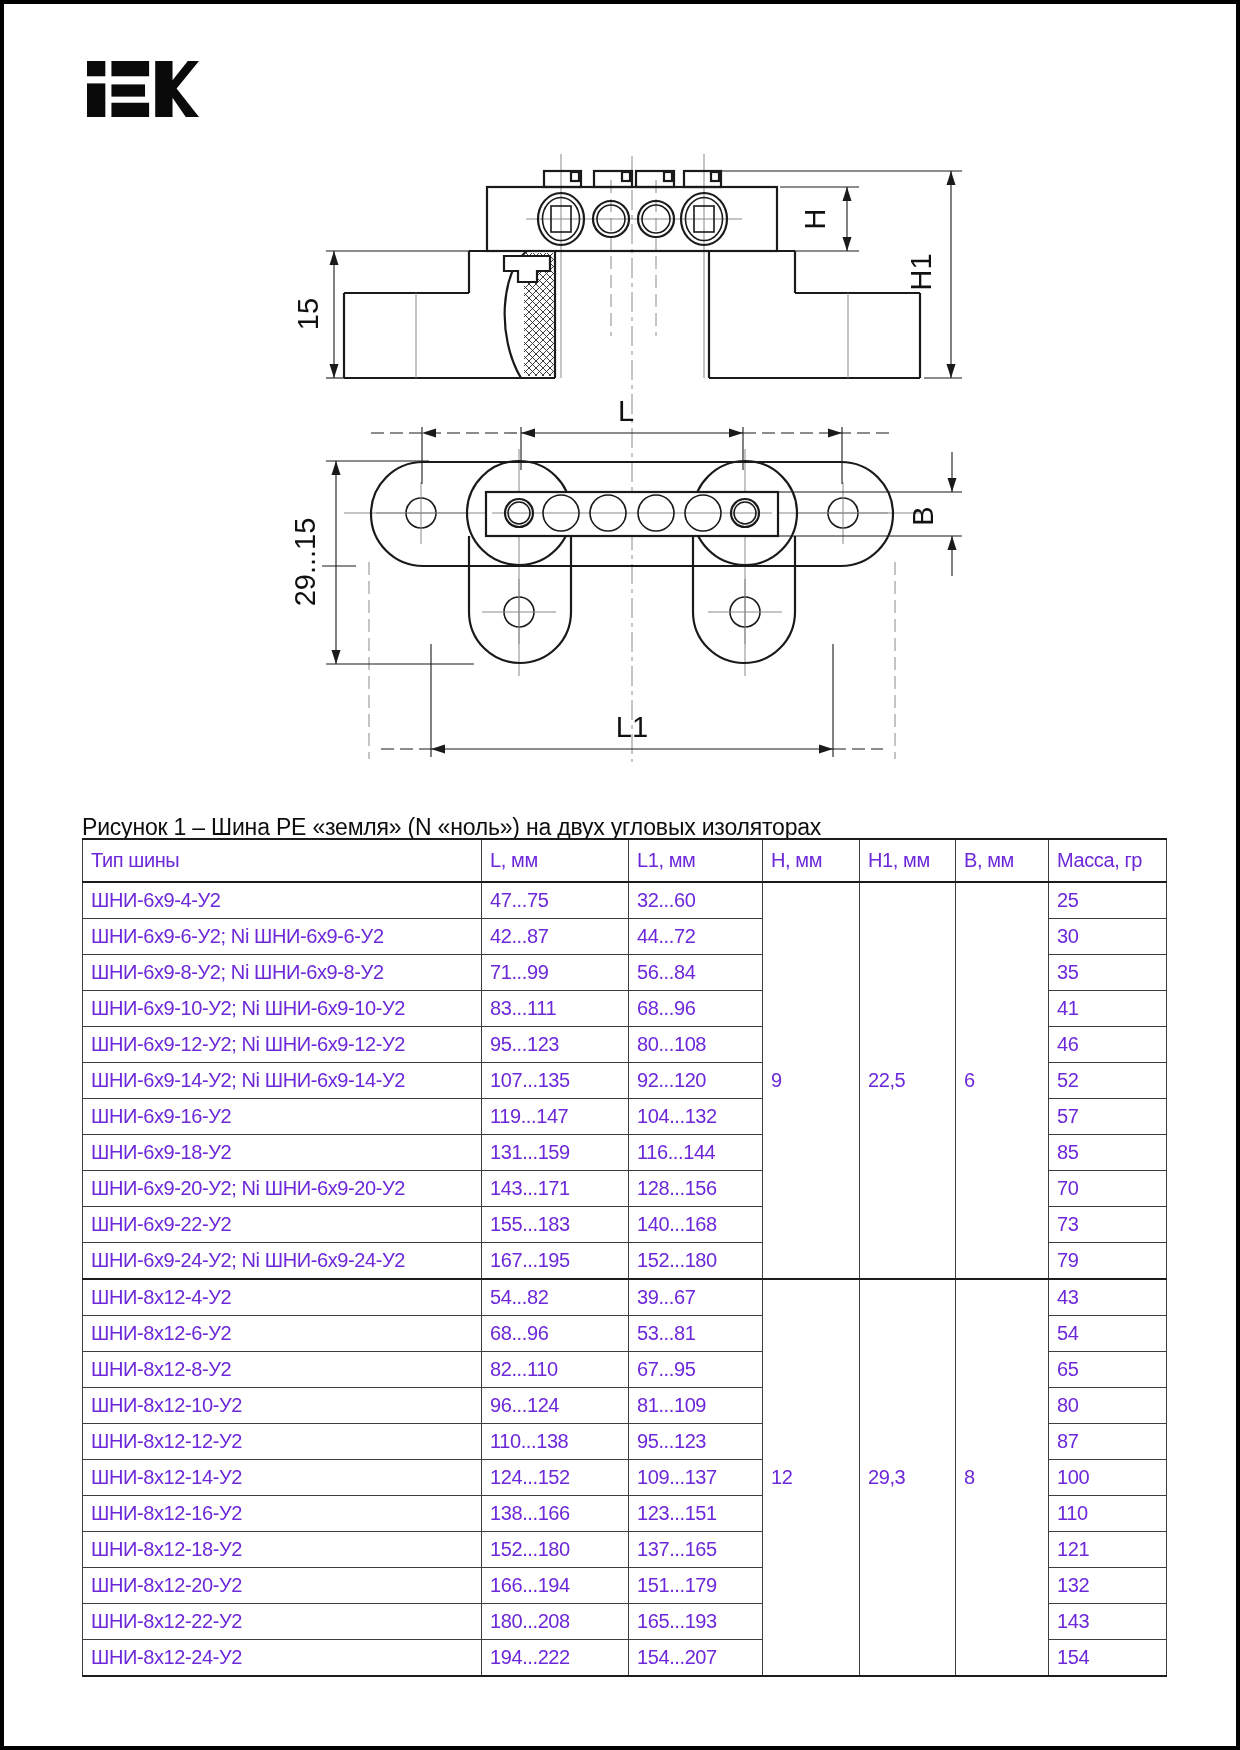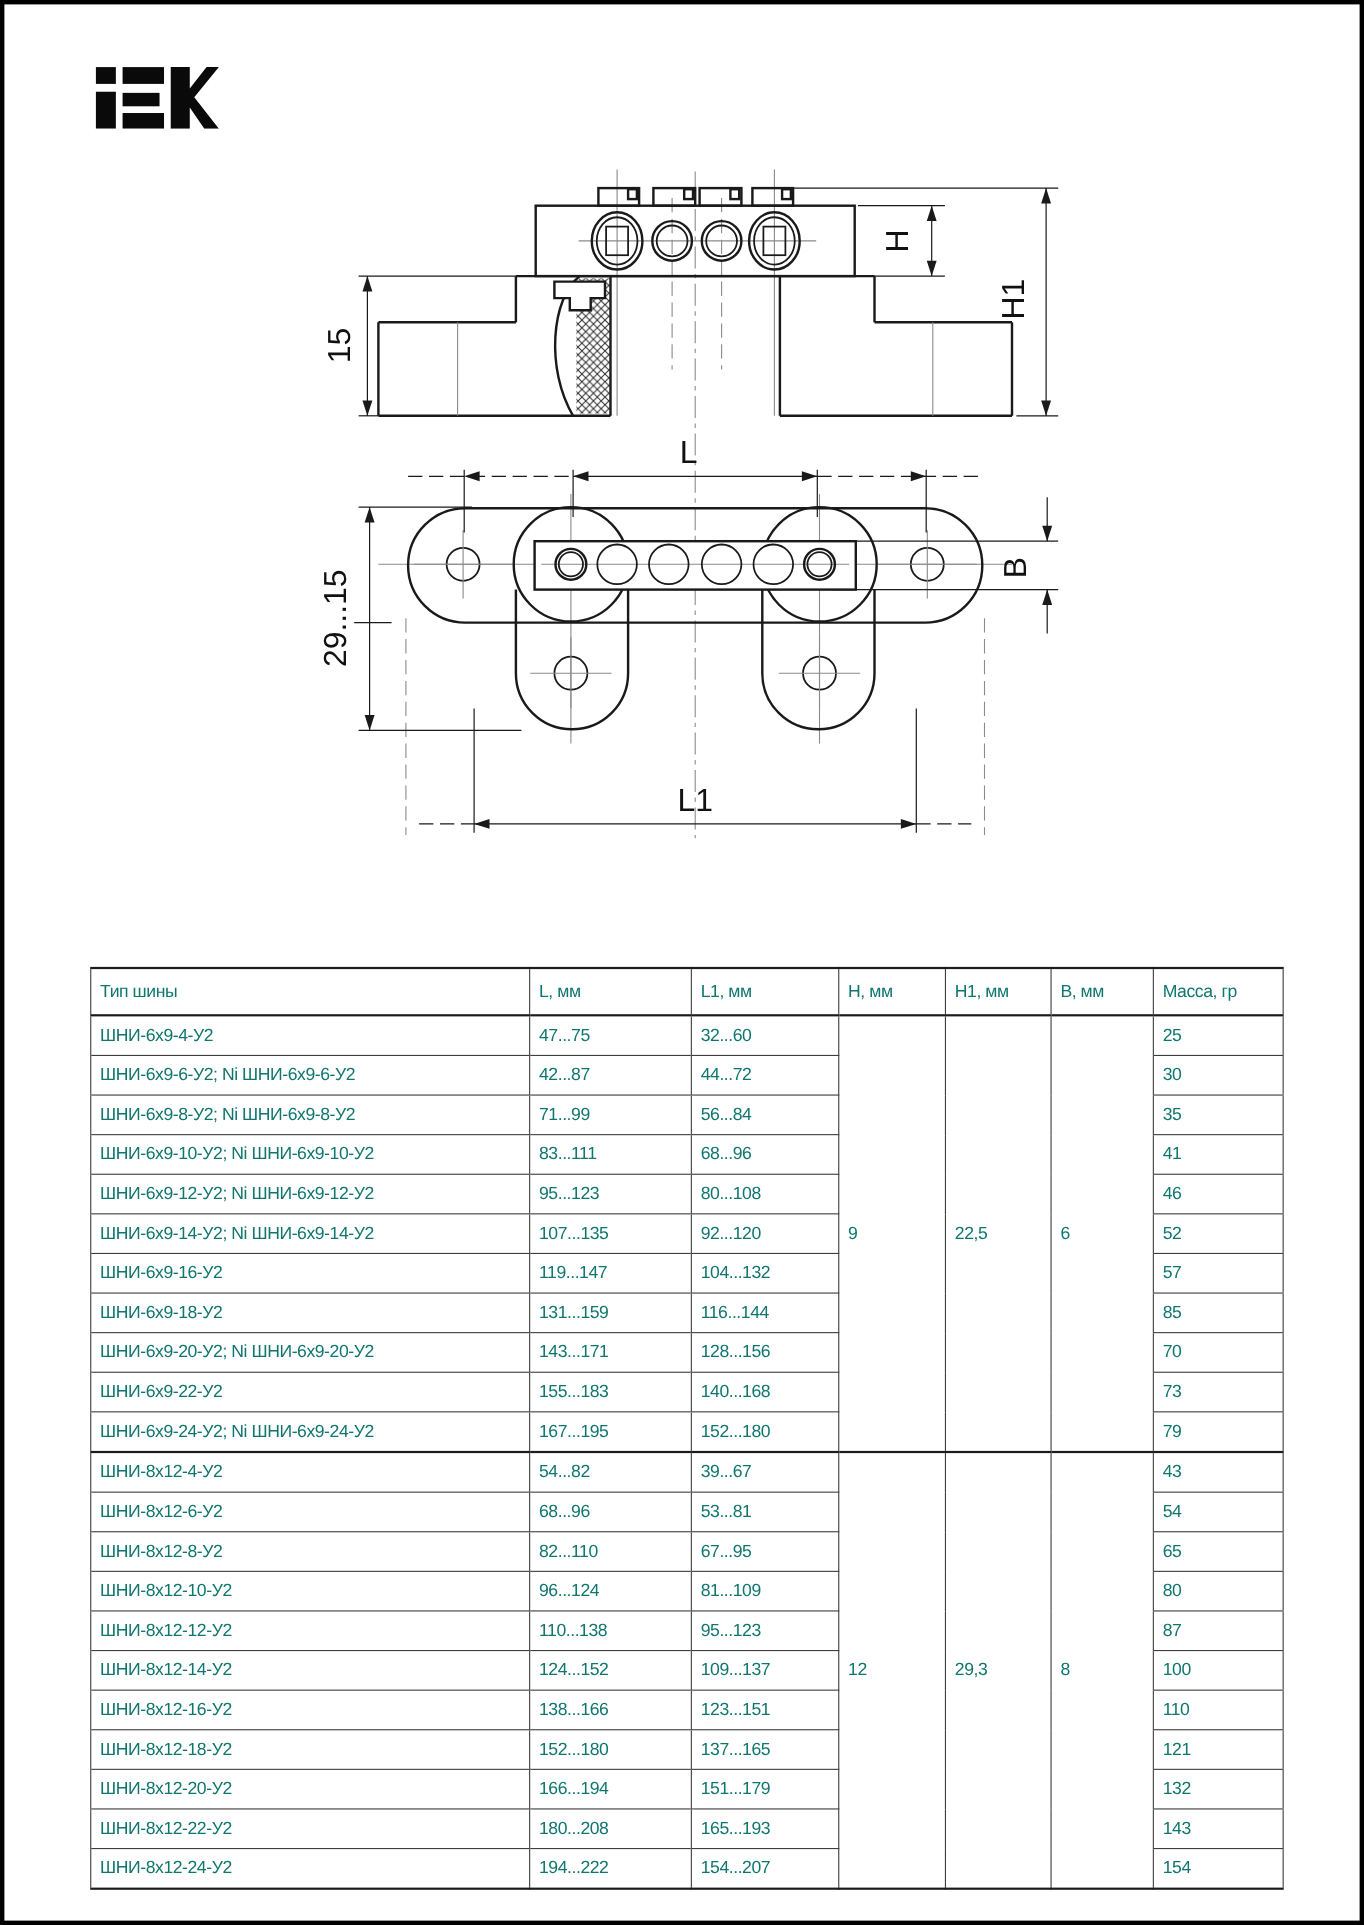--- a/index.html
+++ b/index.html
@@ -14,23 +14,23 @@
     color:#111;
   }
   .logo{position:absolute;left:83px;top:57px;width:112px;height:56px;}
   .drawing{position:absolute;left:0;top:0;width:1240px;height:810px;}
   .drawing text{font-family:"Liberation Sans","DejaVu Sans",sans-serif;font-size:29px;fill:#111;}
   .caption{
     position:absolute;left:78px;top:810px;width:1090px;
     font-size:23px;letter-spacing:-0.2px;color:#0d0d0d;
   }
   table.spec{
-    position:absolute;left:78px;top:875px;width:1084px;
+    position:absolute;left:78px;top:834px;width:1084px;
     border-collapse:collapse;table-layout:fixed;
-    font-size:16px;letter-spacing:-0.4px;color:#0f766e;
+    font-size:20px;letter-spacing:-0.4px;color:#6d28d9;
     border-top:2.5px solid #1c1c1c;border-bottom:2.5px solid #1c1c1c;
     border-left:1px solid #3d3d3d;border-right:1px solid #3d3d3d;
   }
   table.spec th,table.spec td{
     font-weight:normal;text-align:left;vertical-align:middle;
     padding:1px 8px;white-space:nowrap;overflow:hidden;
     border-left:1px solid #3d3d3d;
   }
   table.spec thead th{height:39px;border-bottom:2.5px solid #1c1c1c;}
   table.spec tbody td{height:33px;border-top:1px solid #3d3d3d;}
@@ -239,20 +239,21 @@
         <line class="thin" x1="427" y1="745" x2="829" y2="745"></line>
         <line class="thin dashed" x1="377" y1="745" x2="427" y2="745"></line>
         <line class="thin dashed" x1="829" y1="745" x2="879" y2="745"></line>
         <polygon class="arr" points="427,745 441,740.5 441,749.5"></polygon>
         <polygon class="arr" points="829,745 815,740.5 815,749.5"></polygon>
         <text x="628" y="733" text-anchor="middle">L1</text>
       </g>
     </g>
   </svg>
 
+  <div class="caption">Рисунок 1 – Шина PE «земля» (N «ноль») на двух угловых изоляторах</div>
 
   <table class="spec">
     <colgroup>
       <col style="width:399px">
         <col style="width:147px">
         <col style="width:134px">
       <col style="width:97px">
         <col style="width:96px">
         <col style="width:93px">
         <col style="width:118px">

